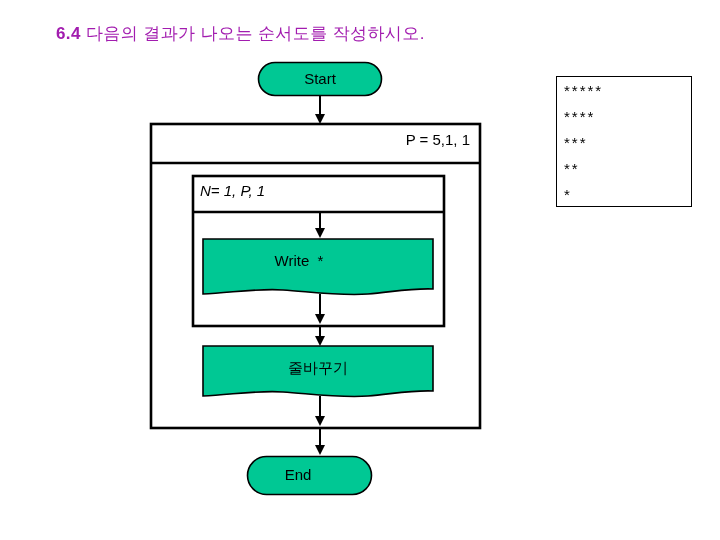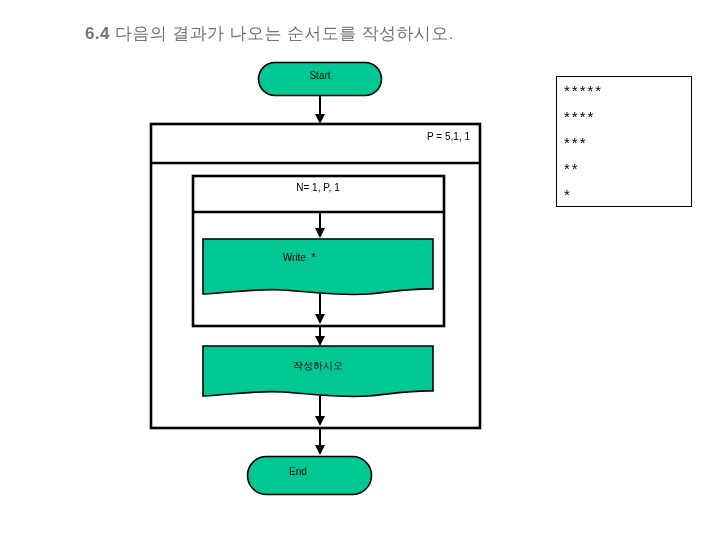--- a/index.html
+++ b/index.html
@@ -19,50 +19,49 @@
     width: 720px;
     height: 540px;
   }
 
   
   #title {
     position: absolute;
     left: 56px;
     top: 22px;
     font-size: 17px;
-    color: #737373;
+    color: #a21caf;
     letter-spacing: 0.4px;
     white-space: nowrap;
-    margin-left: 29px;
   }
   #title .num {
     font-weight: bold;
   }
 
   
   #flowchart {
     position: absolute;
     left: 0;
     top: 0;
     width: 720px;
     height: 540px;
   }
 
   
   .shape-label {
     position: absolute;
-    font-size: 10px;
+    font-size: 15px;
     color: #000000;
     white-space: pre;
     pointer-events: none;
   }
   .label-start  { left: 258px; top: 70px;  width: 124px; text-align: center; }
   .label-end    { left: 247px; top: 466px; width: 102px; text-align: center; }
   .label-outer  { left: 160px; top: 131px; width: 310px; text-align: right; }
-  .label-inner  { left: 200px; top: 182px; width: 236px; text-align: center; }
+  .label-inner  { left: 200px; top: 182px; width: 236px; text-align: left; font-style: italic; }
   .label-write  { left: 204px; top: 252px; width: 190px; text-align: center; }
   .label-nl     { left: 204px; top: 359px; width: 228px; text-align: center; }
 
   
   #output-box {
     position: absolute;
     left: 556px;
     top: 76px;
     width: 136px;
     height: 131px;
@@ -153,21 +152,21 @@
   </svg>
 
   <div class="shape-label label-start">Start</div>
 
   <div class="shape-label label-outer">P = 5,1, 1</div>
 
   <div class="shape-label label-inner">N= 1, P, 1</div>
 
   <div class="shape-label label-write">Write  *</div>
 
-  <div class="shape-label label-nl">작성하시오</div>
+  <div class="shape-label label-nl">줄바꾸기</div>
 
   <div class="shape-label label-end">End</div>
 
   <div id="output-box"></div>
   <div id="output-lines">
     <div class="out-line">*****</div>
     <div class="out-line">****</div>
     <div class="out-line">***</div>
     <div class="out-line">**</div>
     <div class="out-line">*</div>

